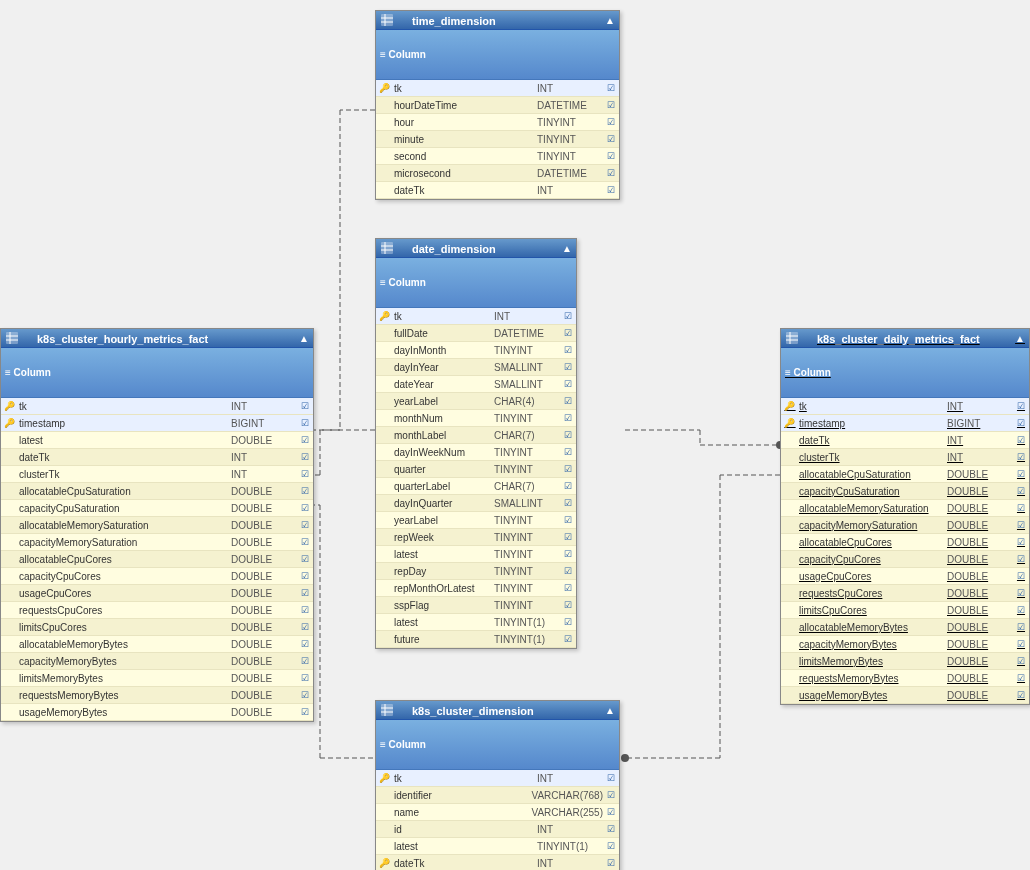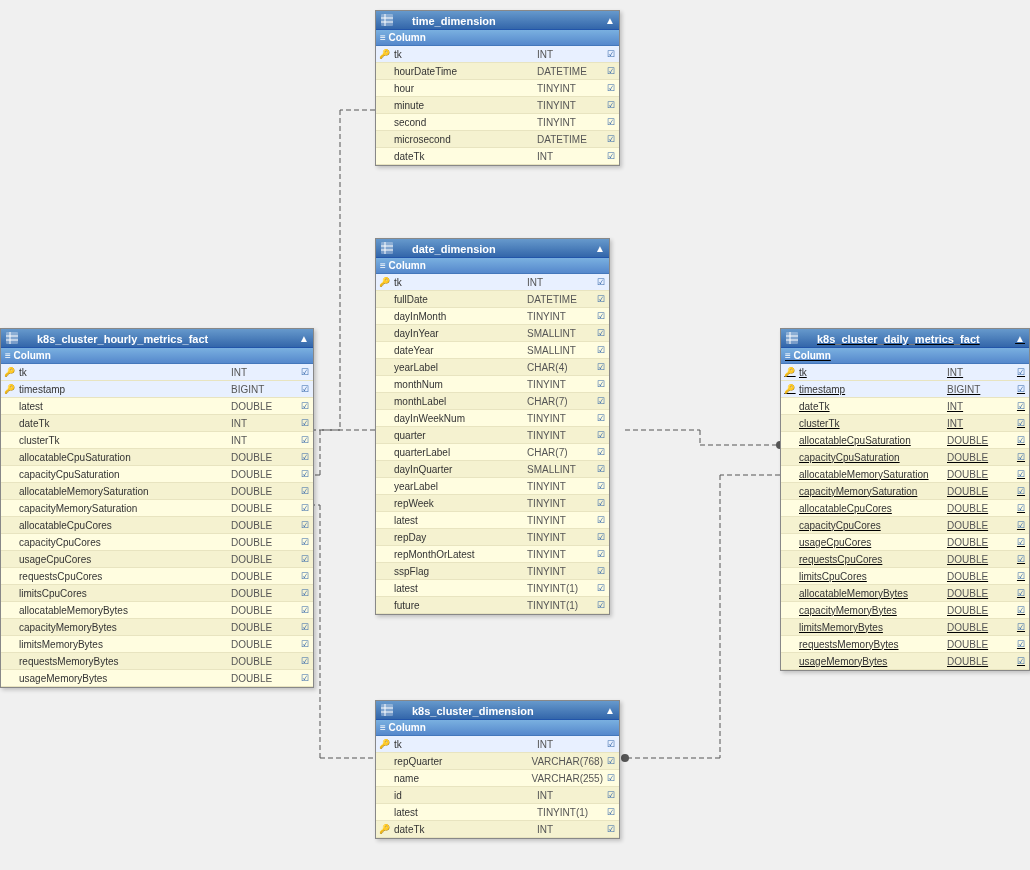--- a/index.html
+++ b/index.html
@@ -50,21 +50,21 @@
       justify-content: center;
     }
     .expand-btn {
       color: white;
       font-size: 10px;
       cursor: pointer;
     }
     .column-header {
       background: linear-gradient(to bottom, #7ab0e0, #5588cc);
       color: white;
-      padding: 2px 4px;
+      padding: 19px 4px;
       font-size: 10px;
       font-weight: bold;
       border-bottom: 1px solid #4477bb;
     }
     .table-row {
       display: flex;
       align-items: center;
       padding: 1px 2px;
       border-bottom: 1px solid #e8e4c0;
       background: #fffde0;
@@ -204,21 +204,21 @@
       <span class="col-check">☑</span>
     </div>
     <div class="table-row">
       <span class="row-icon"></span>
       <span class="col-name">dateTk</span>
       <span class="col-type">INT</span>
       <span class="col-check">☑</span>
     </div>
   </div>
 
-  <div class="db-table" style="left:375px; top:238px; width:235px;">
+  <div class="db-table" style="left:375px; top:238px; width:202px;">
     <div class="table-header">
       <div class="table-header-title">
         <span class="table-icon">
           <svg width="12" height="12" viewBox="0 0 12 12">
               <rect x="0" y="0" width="12" height="12" fill="#fff" opacity="0.3" rx="1"></rect>
               <line x1="0" y1="4" x2="12" y2="4" stroke="#fff" stroke-width="1"></line>
               <line x1="0" y1="8" x2="12" y2="8" stroke="#fff" stroke-width="1"></line>
               <line x1="4" y1="0" x2="4" y2="12" stroke="#fff" stroke-width="1"></line>
             </svg>
         </span>
@@ -504,21 +504,21 @@
       <span>≡ Column</span>
     </div>
     <div class="table-row pk-row">
       <span class="row-icon key-icon">🔑</span>
       <span class="col-name">tk</span>
       <span class="col-type">INT</span>
       <span class="col-check">☑</span>
     </div>
     <div class="table-row">
       <span class="row-icon"></span>
-      <span class="col-name">repQuarter</span>
+      <span class="col-name">identifier</span>
       <span class="col-type">VARCHAR(768)</span>
       <span class="col-check">☑</span>
     </div>
     <div class="table-row">
       <span class="row-icon"></span>
       <span class="col-name">name</span>
       <span class="col-type">VARCHAR(255)</span>
       <span class="col-check">☑</span>
     </div>
     <div class="table-row">

